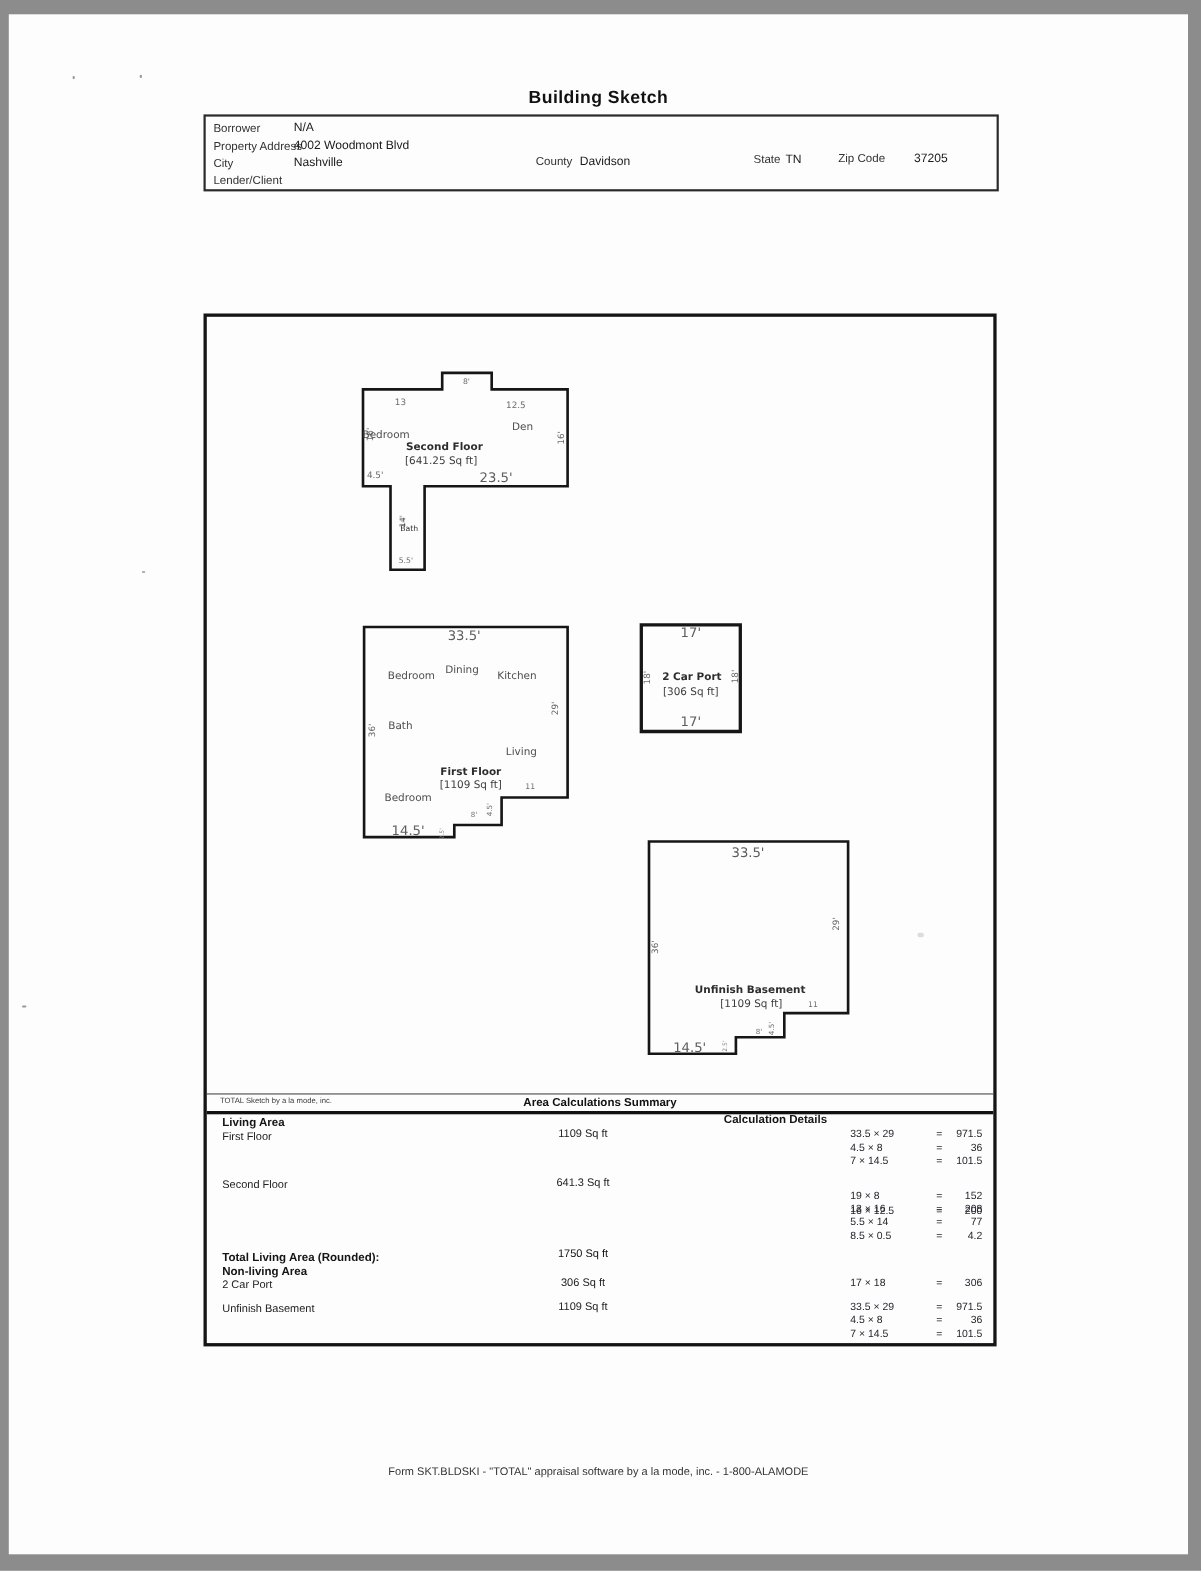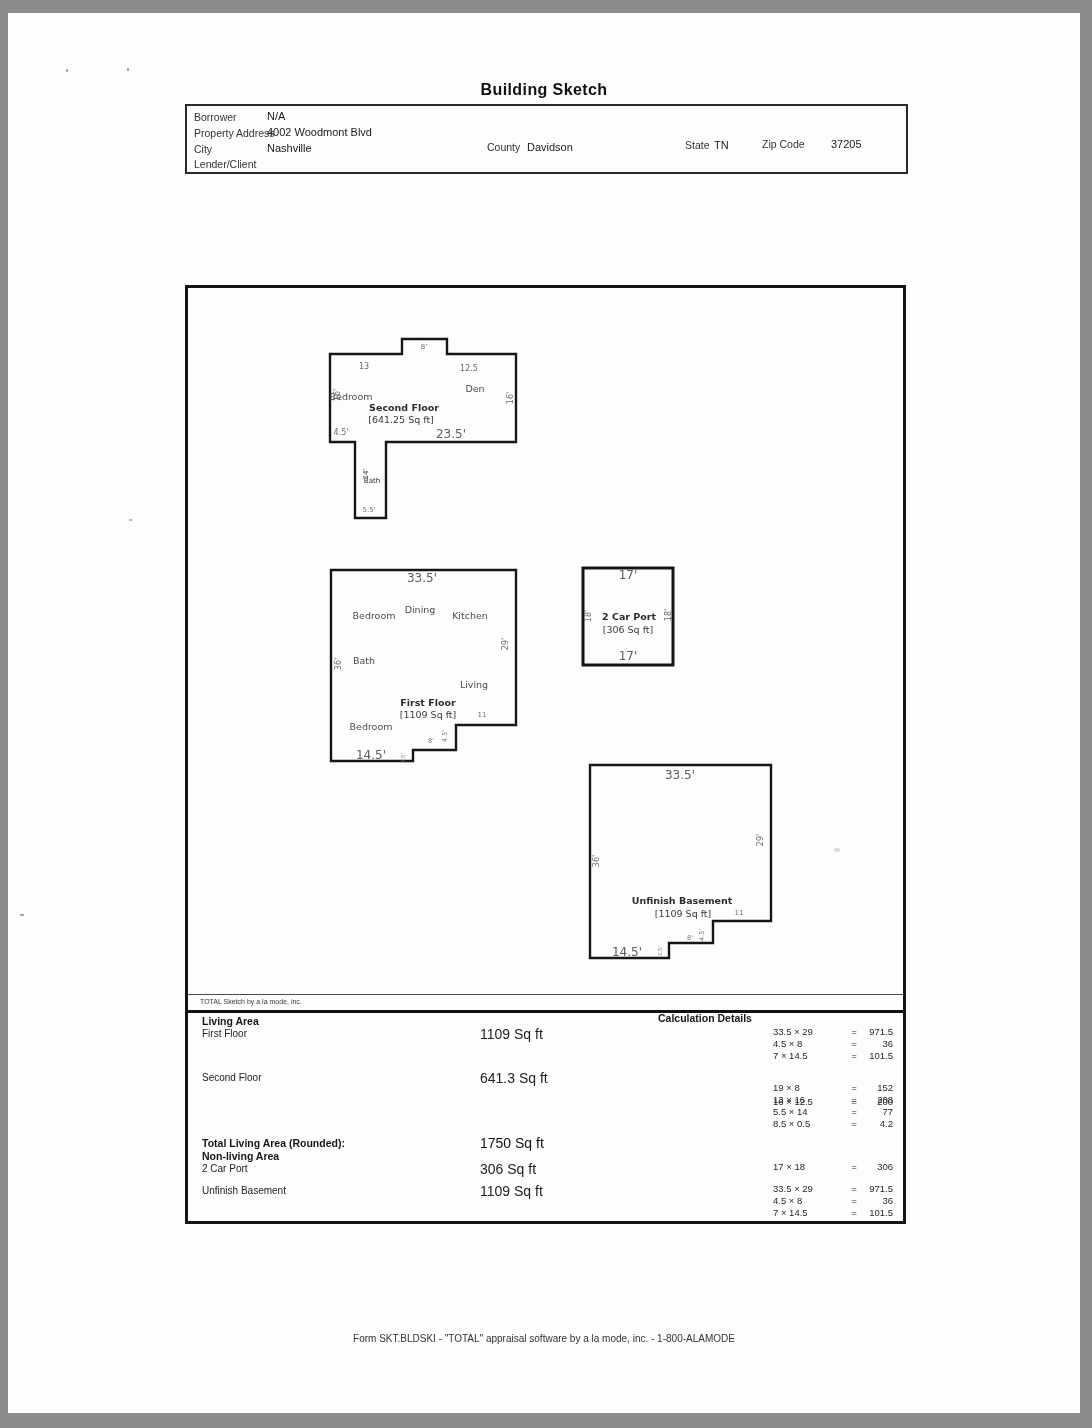--- a/index.html
+++ b/index.html
@@ -20,21 +20,21 @@
   .rot{transform:translate(-50%,-50%) rotate(-90deg)}
   .ft{font-weight:bold;color:#2d2d2d}
   .fa{color:#3c3c3c}
   .smudge{font-size:7px;color:#2a2a2a;filter:blur(.3px)}
   .rule-thin{position:absolute;left:0;width:100%;height:1px;background:#4a4a4a}
   .rule-thick{position:absolute;left:0;width:100%;height:3px;background:#111}
   .brand{position:absolute;font-size:7px;color:#3a3a3a}
   .sum-title{position:absolute;left:0;width:100%;text-align:center;font-size:10.5px;font-weight:bold;color:#111}
   .sum-bold{position:absolute;font-size:10.5px;font-weight:bold;color:#151515}
   .sum-name{position:absolute;font-size:10px;color:#222}
-  .sum-area{position:absolute;left:292px;width:100px;font-size:14px;color:#222}
+  .sum-area{position:absolute;left:292px;width:100px;text-align:center;font-size:10px;color:#222}
   .sum-area.b{font-weight:normal;color:#111}
   .calc{position:absolute;right:10px;width:120px;display:flex;font-size:9.5px;color:#26262e}
   .calc .e{flex:1;text-align:left}
   .calc .q{width:10px;text-align:center}
   .calc .r{width:34px;text-align:right}
   .footer{left:50%;transform:translateX(-50%);top:1320px;font-size:10px;color:#333}
   .speck{position:absolute;background:#999;border-radius:2px}
   svg{position:absolute;left:0;top:0}
 </style>
 </head>
@@ -120,20 +120,21 @@
     <span class="s-lbl ft" style="left:494px;top:612px">Unfinish Basement</span>
     <span class="s-lbl fa" style="left:495px;top:625px">[1109 Sq ft]</span>
     <span class="s-lbl dim7" style="left:551px;top:625px">11</span>
     <span class="s-lbl dim65 rot" style="left:514px;top:647px">4.5'</span>
     <span class="s-lbl dim65" style="left:502px;top:650px">8'</span>
     <span class="s-lbl dim55 rot" style="left:472px;top:663px">2.5'</span>
     <span class="s-lbl dim9" style="left:439px;top:664px">14.5'</span>
 
     <div class="rule-thin" style="top:706px"></div>
     <span class="brand" style="left:12px;top:710px">TOTAL Sketch by a la mode, inc.</span>
+    <div class="sum-title" style="top:708px">Area Calculations Summary</div>
     <div class="rule-thick" style="top:722px"></div>
 
     <span class="sum-bold" style="left:14px;top:727px">Living Area</span>
     <span class="sum-bold" style="left:470px;top:724px">Calculation Details</span>
 
     <span class="sum-name" style="left:14px;top:740px">First Floor</span>
     <span class="sum-area" style="top:738px">1109 Sq ft</span>
     <div class="calc" style="top:738px">
         <span class="e">33.5 × 29</span>
         <span class="q">=</span>

